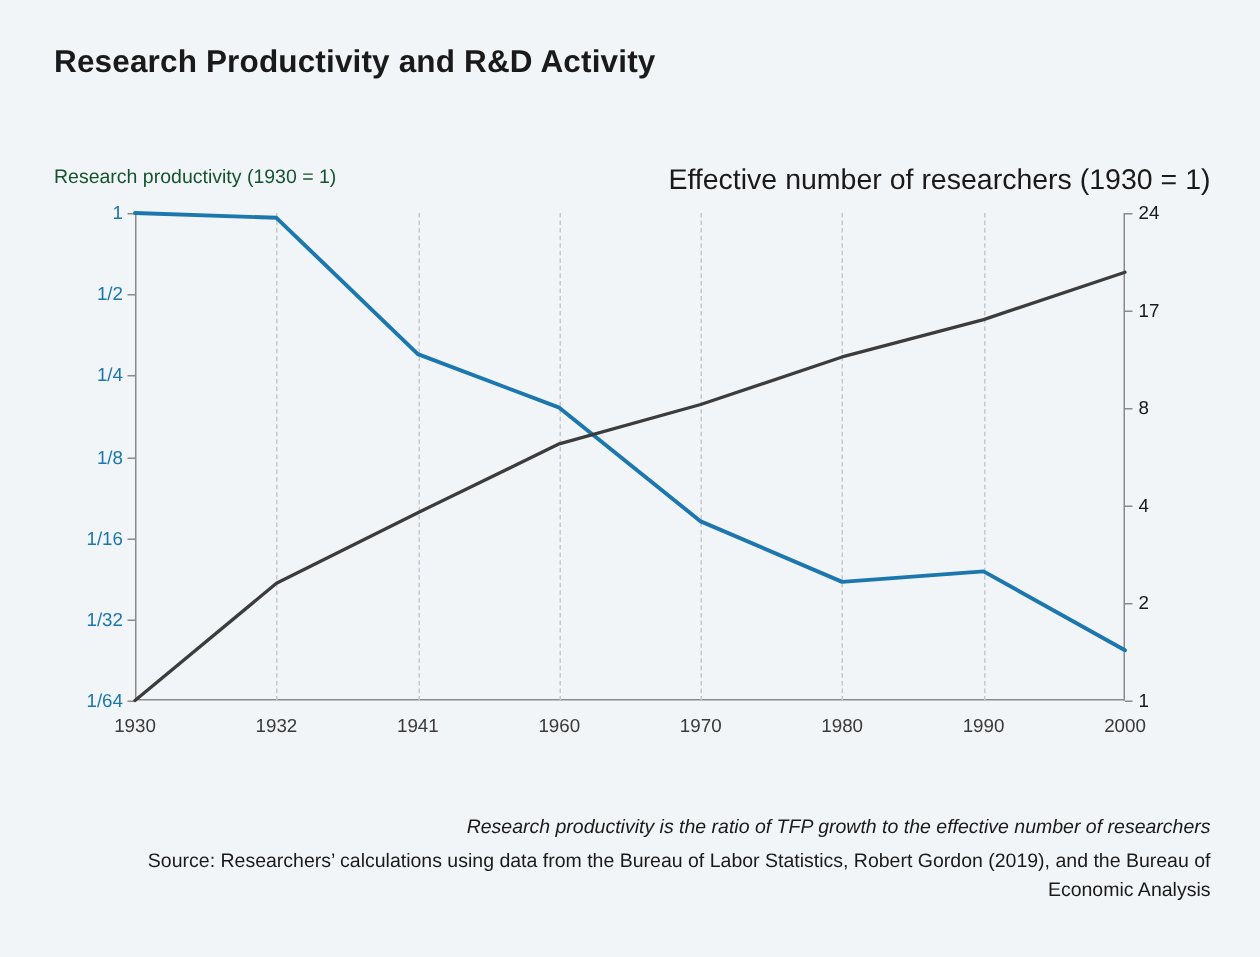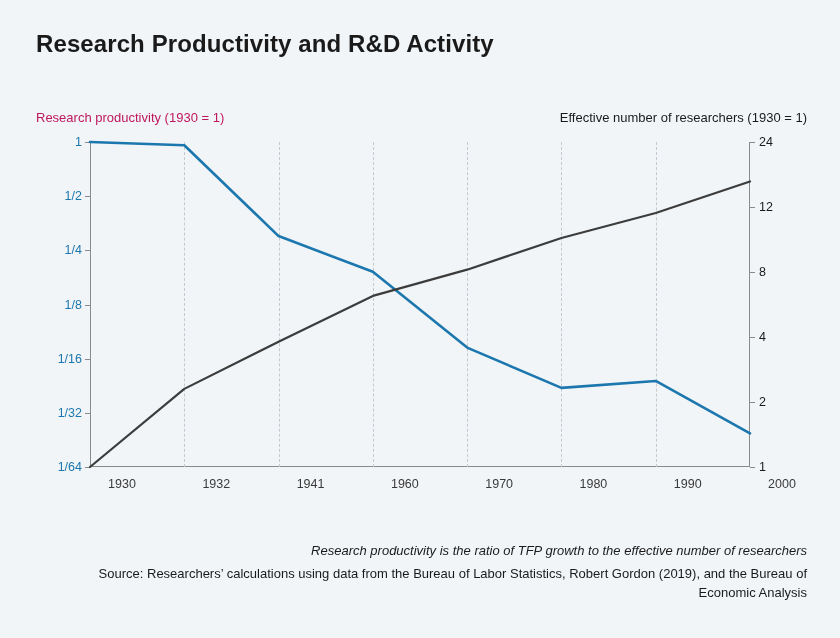--- a/index.html
+++ b/index.html
@@ -17,37 +17,37 @@
   #root {
     position: relative;
     width: 840px;
     height: 638px;
     box-sizing: border-box;
   }
   .title {
     position: absolute;
     left: 36px;
     top: 30px;
-    font-size: 24px;
+    font-size: 21px;
     font-weight: bold;
     color: #1a1a1a;
     letter-spacing: 0.1px;
   }
   .axis-label-left {
     position: absolute;
     left: 36px;
     top: 110px;
     font-size: 13px;
-    color: #be185d;
+    color: #14532d;
   }
   .axis-label-right {
     position: absolute;
     right: 33px;
     top: 110px;
-    font-size: 13px;
+    font-size: 19px;
     color: #1a1a1a;
     text-align: right;
   }
   .plot {
     position: absolute;
     left: 90px;
     top: 142px;
     width: 660px;
     height: 325px;
   }
@@ -122,21 +122,20 @@
     background: #8a8a8a;
   }
   .xtick {
     position: absolute;
     top: 100%;
     margin-top: 10px;
     transform: translateX(-50%);
     font-size: 12.5px;
     color: #3a3a3a;
     white-space: nowrap;
-    margin-left: 32px;
   }
   svg.series {
     position: absolute;
     left: 0;
     top: 0;
     overflow: visible;
   }
   .footnote {
     position: absolute;
     right: 33px;
@@ -195,21 +194,21 @@
           <div class="ytick-left" style="top: 216.667px;">1/16</div>
           <div class="tickmark-left" style="top: 216.667px;"></div>
           <div class="ytick-left" style="top: 270.833px;">1/32</div>
           <div class="tickmark-left" style="top: 270.833px;"></div>
           <div class="ytick-left" style="top: 325px;">1/64</div>
           <div class="tickmark-left" style="top: 325px;"></div>
         </div>
       <div id="right-ticks">
           <div class="ytick-right" style="top: 0px;">24</div>
           <div class="tickmark-right" style="top: 0px;"></div>
-          <div class="ytick-right" style="top: 65px;">12</div>
+          <div class="ytick-right" style="top: 65px;">17</div>
           <div class="tickmark-right" style="top: 65px;"></div>
           <div class="ytick-right" style="top: 130px;">8</div>
           <div class="tickmark-right" style="top: 130px;"></div>
           <div class="ytick-right" style="top: 195px;">4</div>
           <div class="tickmark-right" style="top: 195px;"></div>
           <div class="ytick-right" style="top: 260px;">2</div>
           <div class="tickmark-right" style="top: 260px;"></div>
           <div class="ytick-right" style="top: 325px;">1</div>
           <div class="tickmark-right" style="top: 325px;"></div>
         </div>

